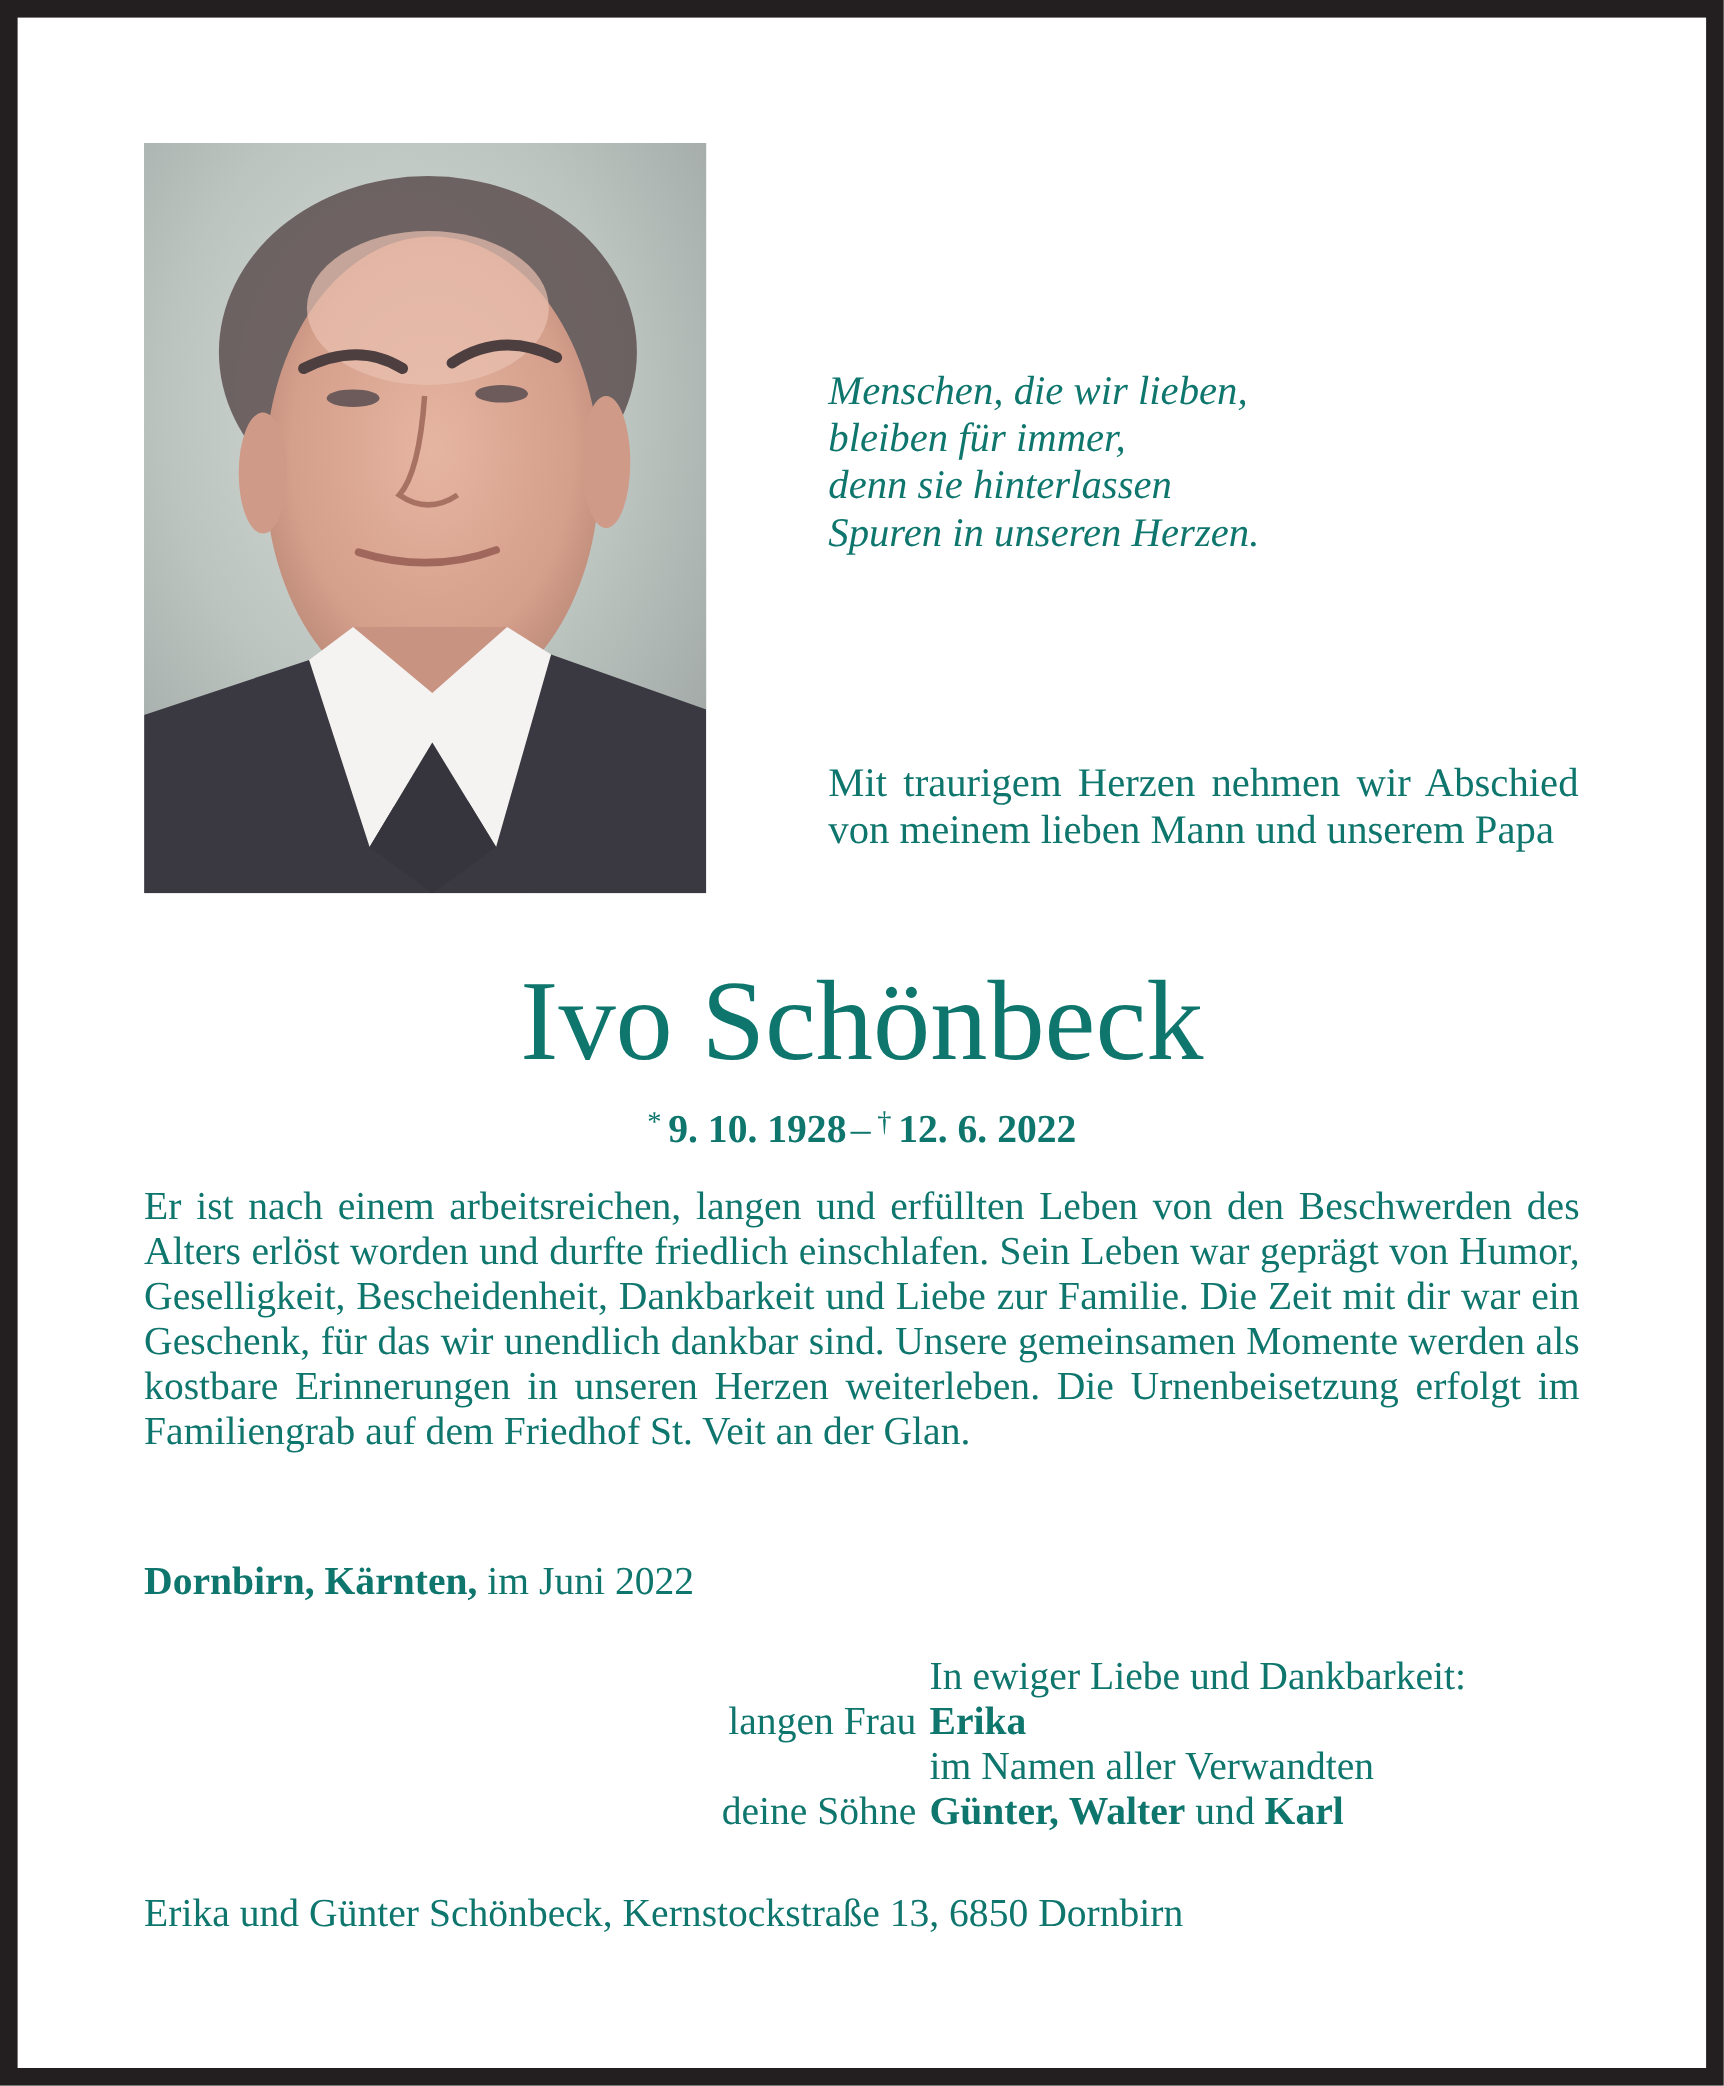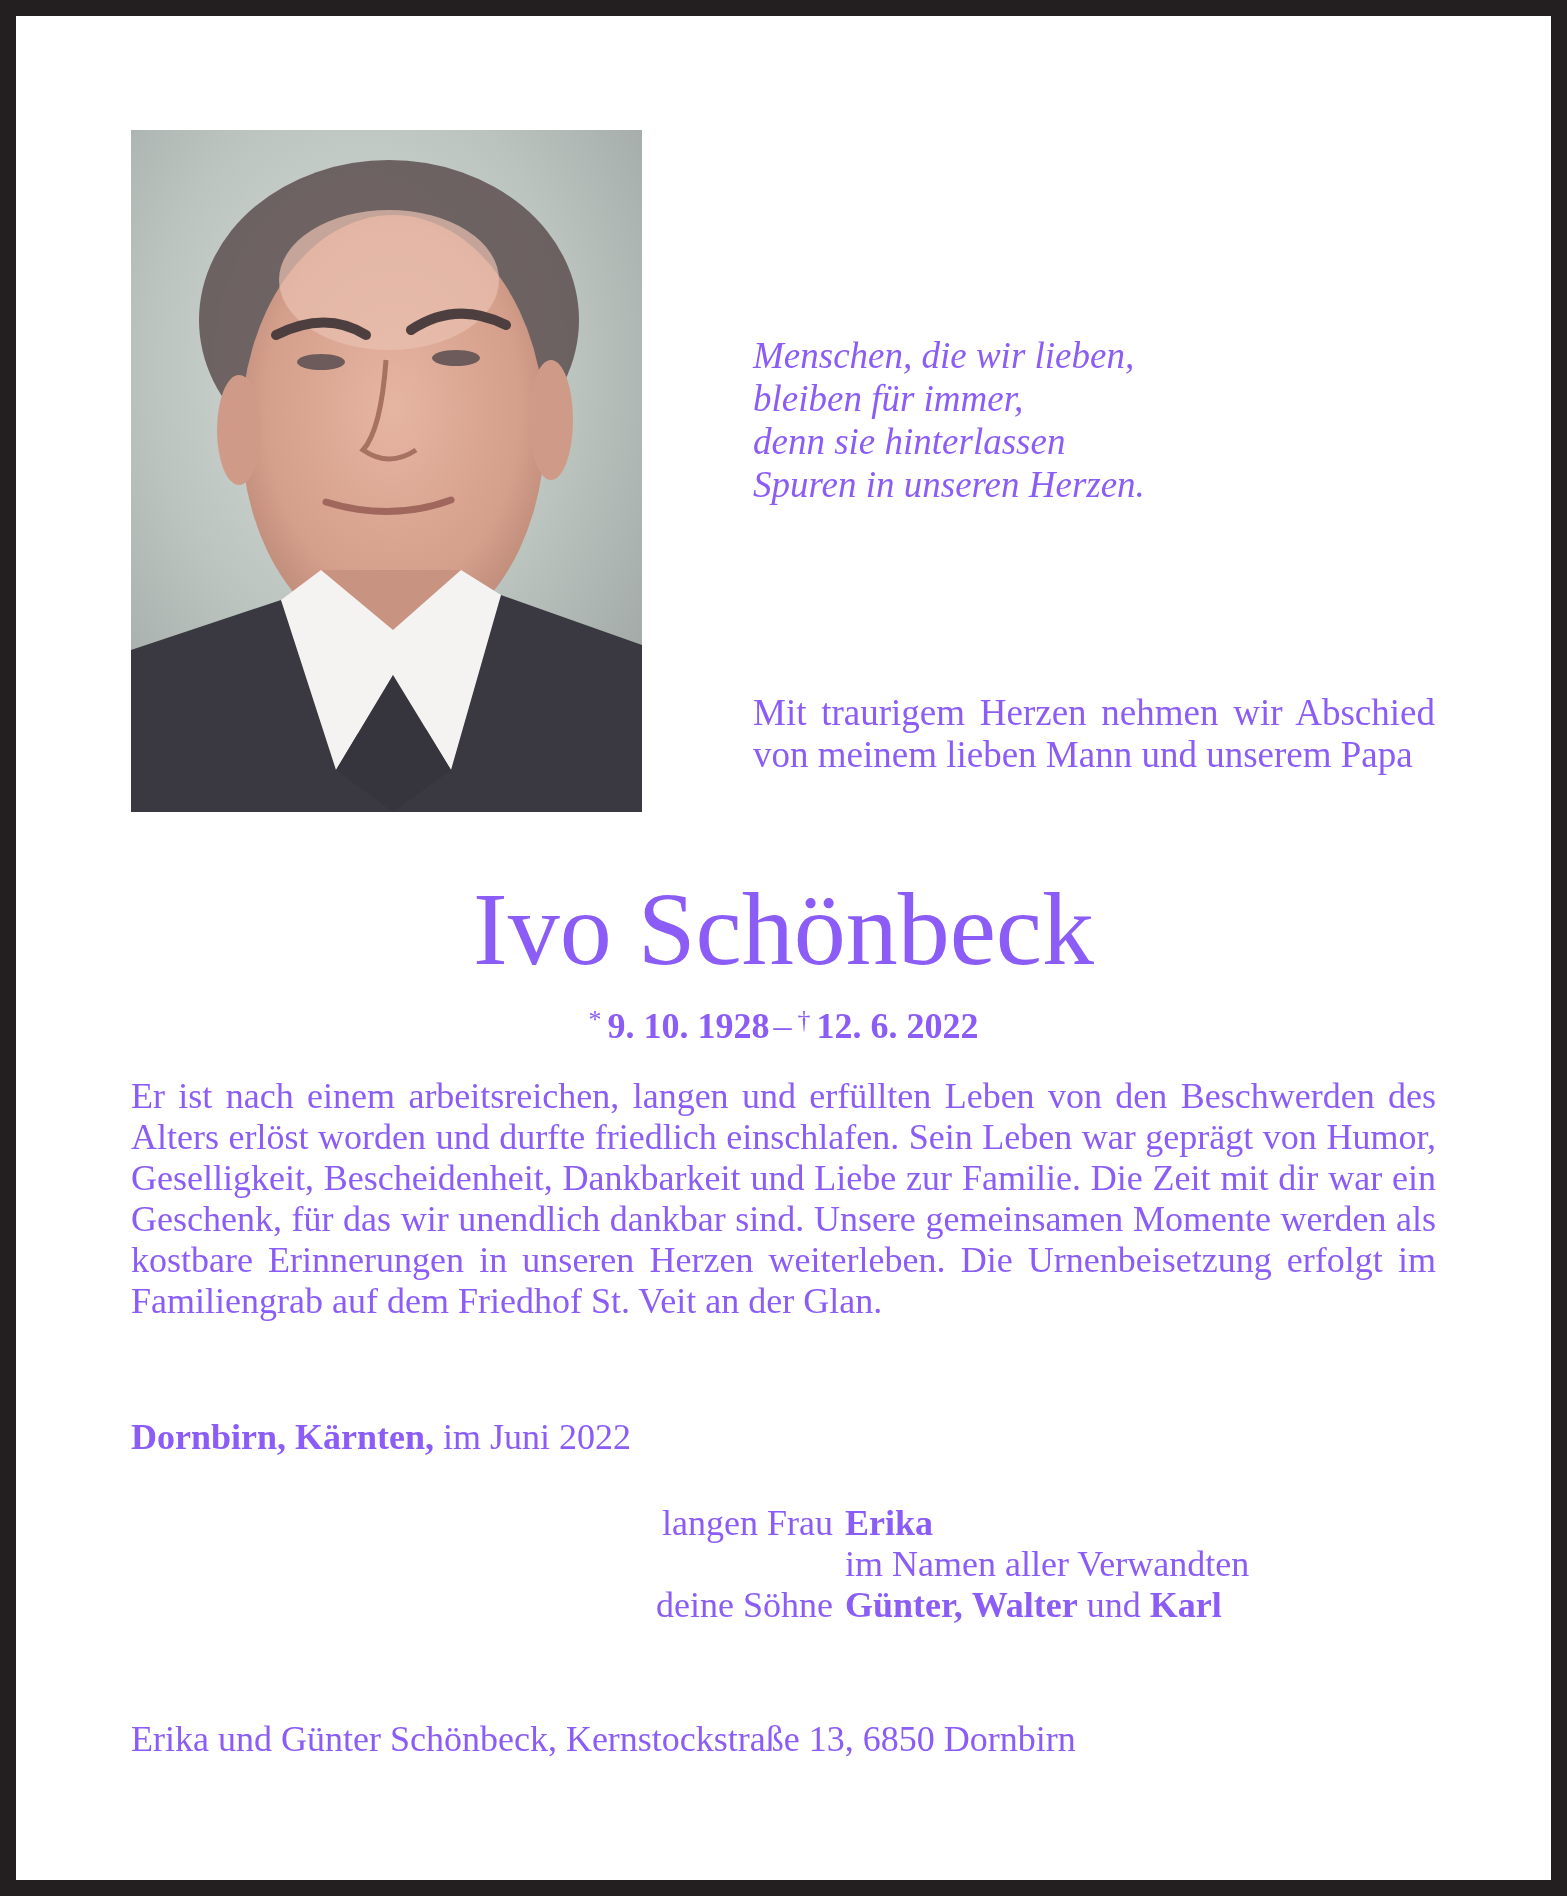--- a/index.html
+++ b/index.html
@@ -7,21 +7,21 @@
     width: 1567px; height: 1896px;
     background: #231f20;
     position: relative;
     overflow: hidden;
   }
   .page {
     position: absolute;
     left: 16px; top: 16px;
     width: 1535px; height: 1864px;
     background: #ffffff;
-    color: #8b5cf6;
+    color: #0f766e;
     font-family: "DejaVu Serif", "Liberation Serif", serif;
   }
   .abs { position: absolute; }
 
   
   .photo {
     left: 115px; top: 114px;
     width: 511px; height: 682px;
     overflow: hidden;
     background: radial-gradient(ellipse at 40% 35%, #cfd6d2 0%, #b7bfbb 45%, #9ea5a3 100%);
@@ -177,20 +177,24 @@
 
   <div class="abs body">Er ist nach einem arbeitsreichen, langen und erfüllten Leben von den Beschwerden des Alters erlöst worden und durfte friedlich einschlafen. Sein Leben war geprägt von Humor, Geselligkeit, Bescheidenheit, Dankbarkeit und Liebe zur Familie. Die Zeit mit dir war ein Geschenk, für das wir unendlich dankbar sind. Unsere gemeinsamen Momente werden als kostbare Erinnerungen in unseren Herzen weiterleben. Die Urnenbeisetzung erfolgt im Familiengrab auf dem Friedhof St. Veit an der Glan.</div>
 
   <div class="abs place">
     <b>Dornbirn, Kärnten,</b>
     <span>im Juni 2022</span>
   </div>
 
   <div class="abs sig">
     <div class="sig-row">
+      <span class="sig-label"></span>
+      <span class="sig-value">In ewiger Liebe und Dankbarkeit:</span>
+    </div>
+    <div class="sig-row">
       <span class="sig-label">langen Frau</span>
       <span class="sig-value"><b>Erika</b></span>
     </div>
     <div class="sig-row">
       <span class="sig-label"></span>
       <span class="sig-value">im Namen aller Verwandten</span>
     </div>
     <div class="sig-row">
       <span class="sig-label">deine Söhne</span>
       <span class="sig-value">

